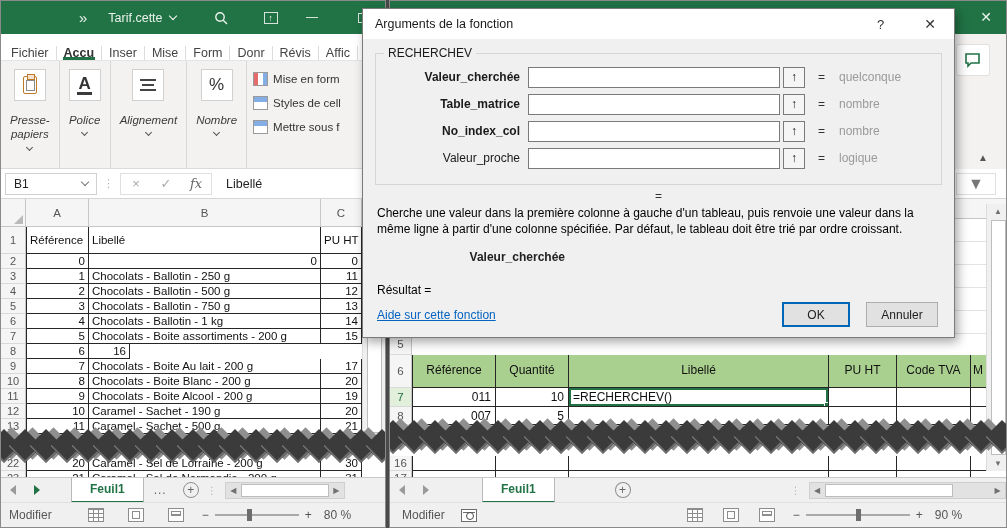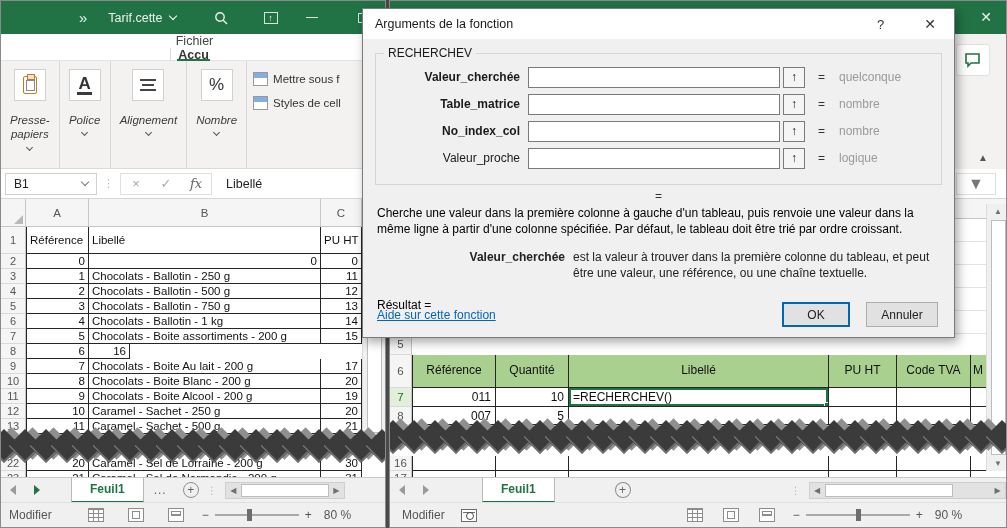--- a/index.html
+++ b/index.html
@@ -19,21 +19,21 @@
   .caret-down{display:inline-block;width:6px;height:6px;border-right:1.4px solid currentColor;
               border-bottom:1.4px solid currentColor;transform:rotate(45deg);margin-left:7px;margin-top:-3px;}
   .tb-search{margin-left:38px;}
   .tb-restore{margin-left:36px;width:14px;height:12px;border:1px solid #d7e4db;font-size:9px;line-height:10px;text-align:center;}
   .tb-min{margin-left:28px;width:12px;border-top:1.5px solid #d7e4db;height:0;}
   .tb-max{margin-left:40px;width:10px;height:10px;border:1.2px solid #d7e4db;}
   .tb-close{position:absolute;right:14px;top:8px;font-size:14px;color:#eaf2ec;}
 
   
   .ribbon-tabs{position:absolute;top:33px;left:0;right:0;height:27px;background:#fff;display:flex;
-               align-items:center;border-bottom:1px solid #e4e4e4;flex-direction:column;}
+               align-items:flex-end;border-bottom:1px solid #e4e4e4;}
   .rtab{display:flex;align-items:center;padding:0 7px;font-size:12.5px;color:#444;border-left:1px solid #dcdcdc;position:relative;white-space:nowrap;}
   .rtab:first-child{border-left:none;padding-left:10px;}
   .rtab.active{font-weight:bold;color:#333;}
   .rtab.active::after{content:"";position:absolute;left:6px;right:6px;bottom:0;height:3px;background:#217346;}
   .ribbon{position:absolute;top:60px;left:0;right:0;height:108px;background:#f3f2f1;border-bottom:1px solid #dadada;display:flex;}
   .rgroup{display:flex;flex-direction:column;align-items:center;padding:8px 9px 2px;border-right:1px solid #d8d8d8;}
   .big-btn{display:flex;flex-direction:column;align-items:center;}
   .big-icon{width:32px;height:32px;background:#fff;border:1px solid #d0d0d0;display:flex;align-items:center;justify-content:center;}
   .big-label{margin-top:12px;font-size:11.5px;color:#3b3b3b;text-align:center;line-height:1.25;font-style:italic;}
   .grp-caret{margin-top:3px;width:5px;height:5px;border-right:1.2px solid #555;border-bottom:1.2px solid #555;transform:rotate(45deg);}
@@ -255,26 +255,30 @@
         <div class="big-btn">
           <div class="big-icon">
               <span class="icon-percent">%</span>
             </div>
           <div class="big-label" id="lbl-number">Nombre</div>
           <span class="grp-caret"></span>
         </div>
       </div>
       <div class="styles-col">
         <div class="style-btn">
-          <span class="mini-grid blue"></span>
-          <span>Mettre sous f</span>
+          <span class="mini-grid"></span>
+          <span>Mise en form</span>
         </div>
         <div class="style-btn">
           <span class="mini-grid blue"></span>
           <span>Styles de cell</span>
+        </div>
+        <div class="style-btn">
+          <span class="mini-grid blue"></span>
+          <span>Mettre sous f</span>
         </div>
         <span class="grp-label-s">S</span>
       </div>
     </div>
 
     <div class="formula-row">
       <div class="name-box">
         <span>B1</span>
         <span class="caret-down"></span>
       </div>
@@ -356,21 +360,21 @@
           </div>
           <div class="grow" style="height: 15px;">
             <div class="rowhdr">11</div>
             <div class="cell ca first num">9</div>
             <div class="cell cb">Chocolats - Boite Alcool - 200 g</div>
             <div class="cell cc num">19</div>
           </div>
           <div class="grow" style="height: 15px;">
             <div class="rowhdr">12</div>
             <div class="cell ca first num">10</div>
-            <div class="cell cb">Caramel - Sachet - 250 g</div>
+            <div class="cell cb">Caramel - Sachet - 190 g</div>
             <div class="cell cc num">20</div>
           </div>
           <div class="grow" style="height: 15px;">
             <div class="rowhdr">13</div>
             <div class="cell ca first num">11</div>
             <div class="cell cb">Caramel - Sachet - 500 g</div>
             <div class="cell cc num">21</div>
           </div>
         </div>
       <div style="height:22px"></div>
@@ -773,21 +777,20 @@
             <span class="fbtn">↑</span>
             <span class="feq">=</span>
             <span class="ftype">logique</span>
           </div>
         </div>
     </div>
     <div class="dlg-eq-center">=</div>
     <div class="dlg-desc">Cherche une valeur dans la première colonne à gauche d'un tableau, puis renvoie une valeur dans la même ligne à partir d'une colonne spécifiée. Par défaut, le tableau doit être trié par ordre croissant.</div>
     <div class="param-row">
       <span class="param-name">Valeur_cherchée</span>
-      <span class="param-text">est la valeur à trouver dans la première colonne du tableau, et peut être une valeur, une référence, ou une chaîne textuelle.</span>
     </div>
     <div class="dlg-result">Résultat =</div>
     <div class="dlg-bottom">
       <a class="dlg-link" href="#">Aide sur cette fonction</a>
       <div class="btn btn-ok">OK</div>
       <div class="btn btn-cancel">Annuler</div>
     </div>
   </div>
 
 </div>

